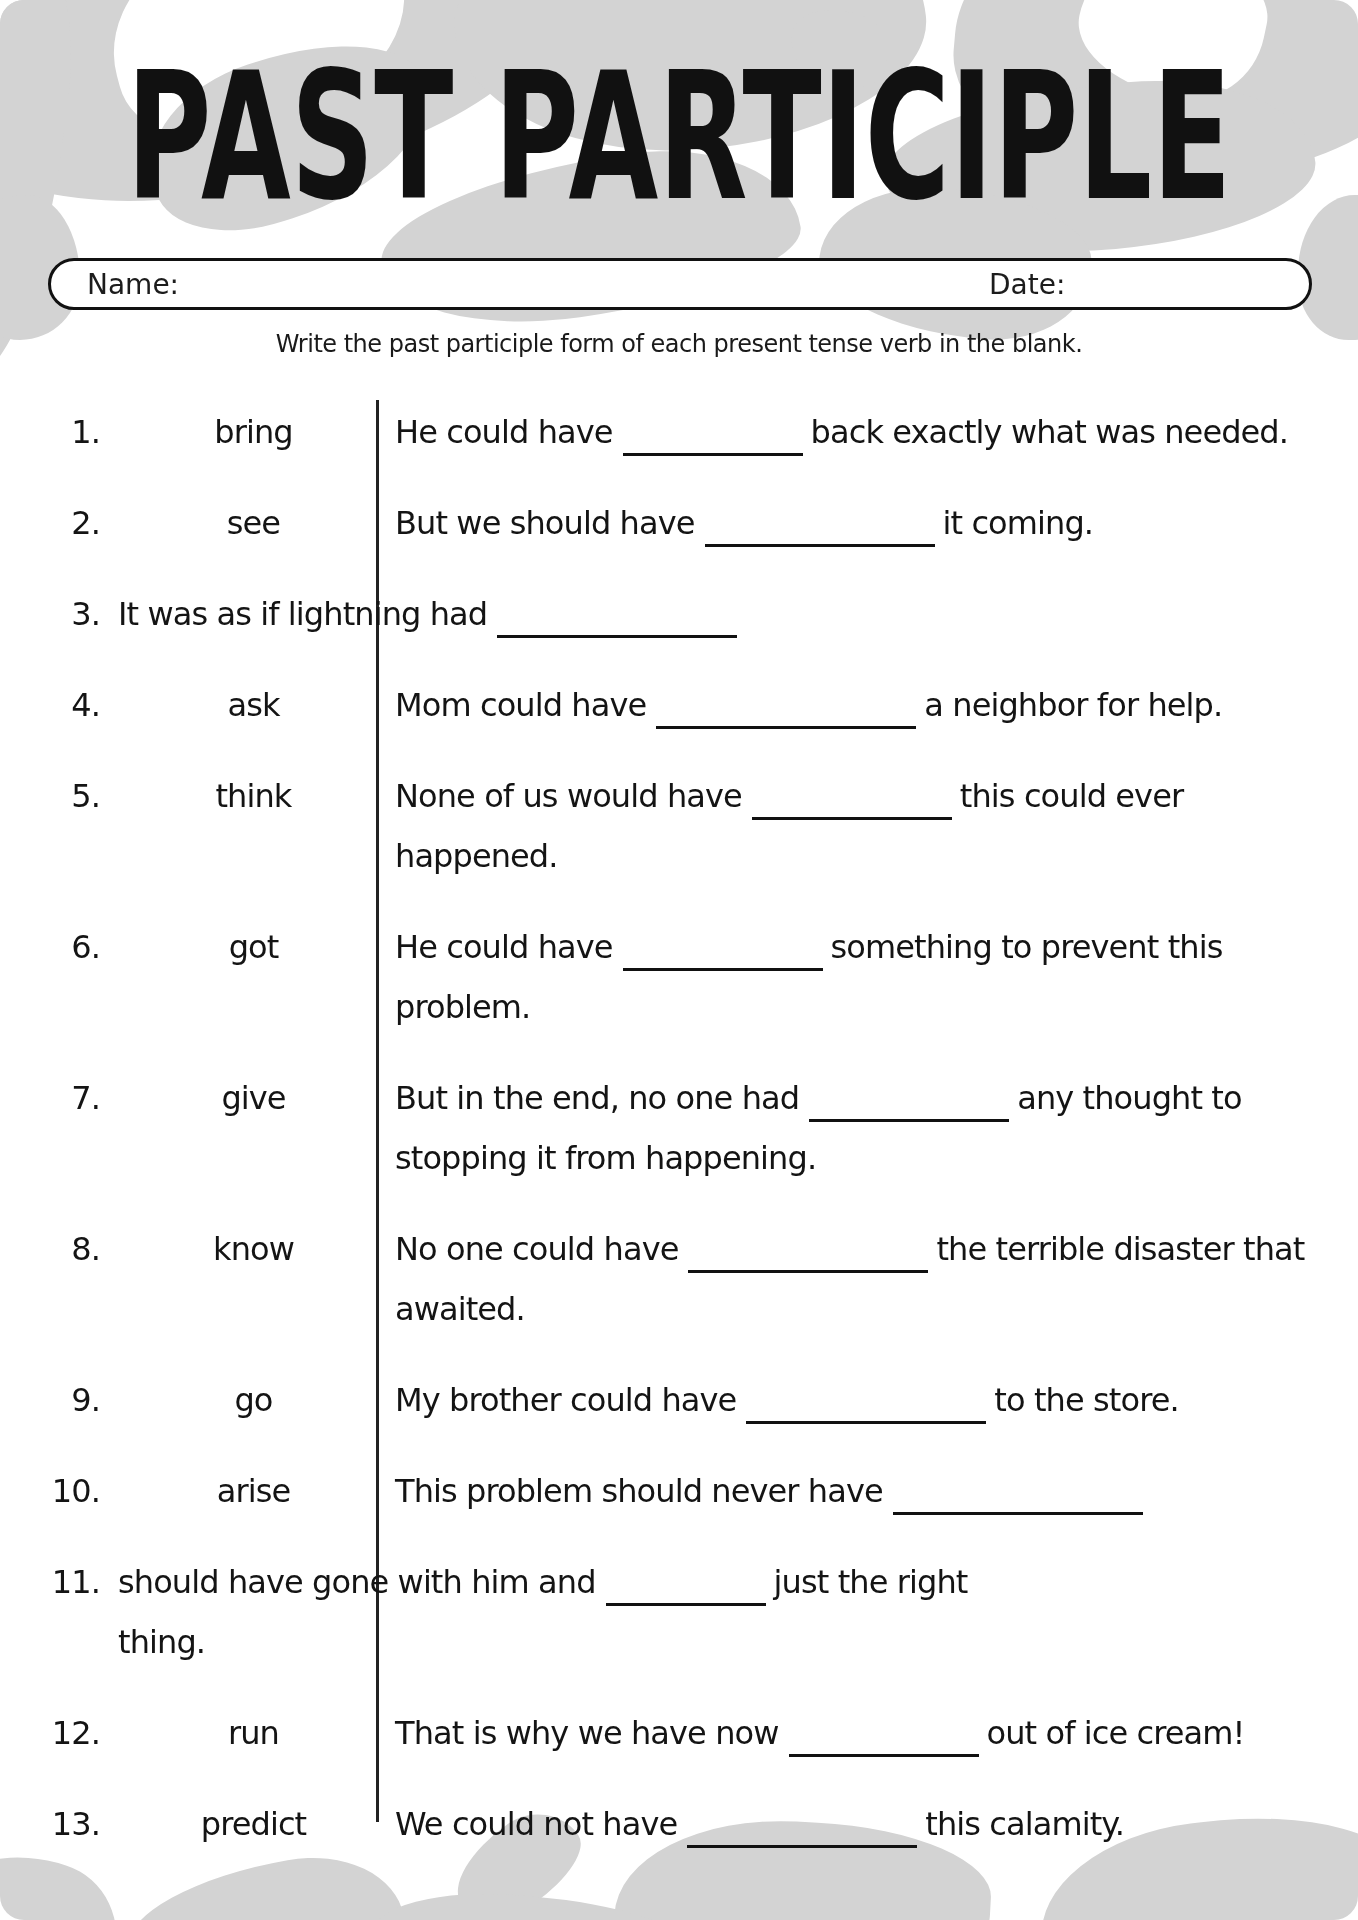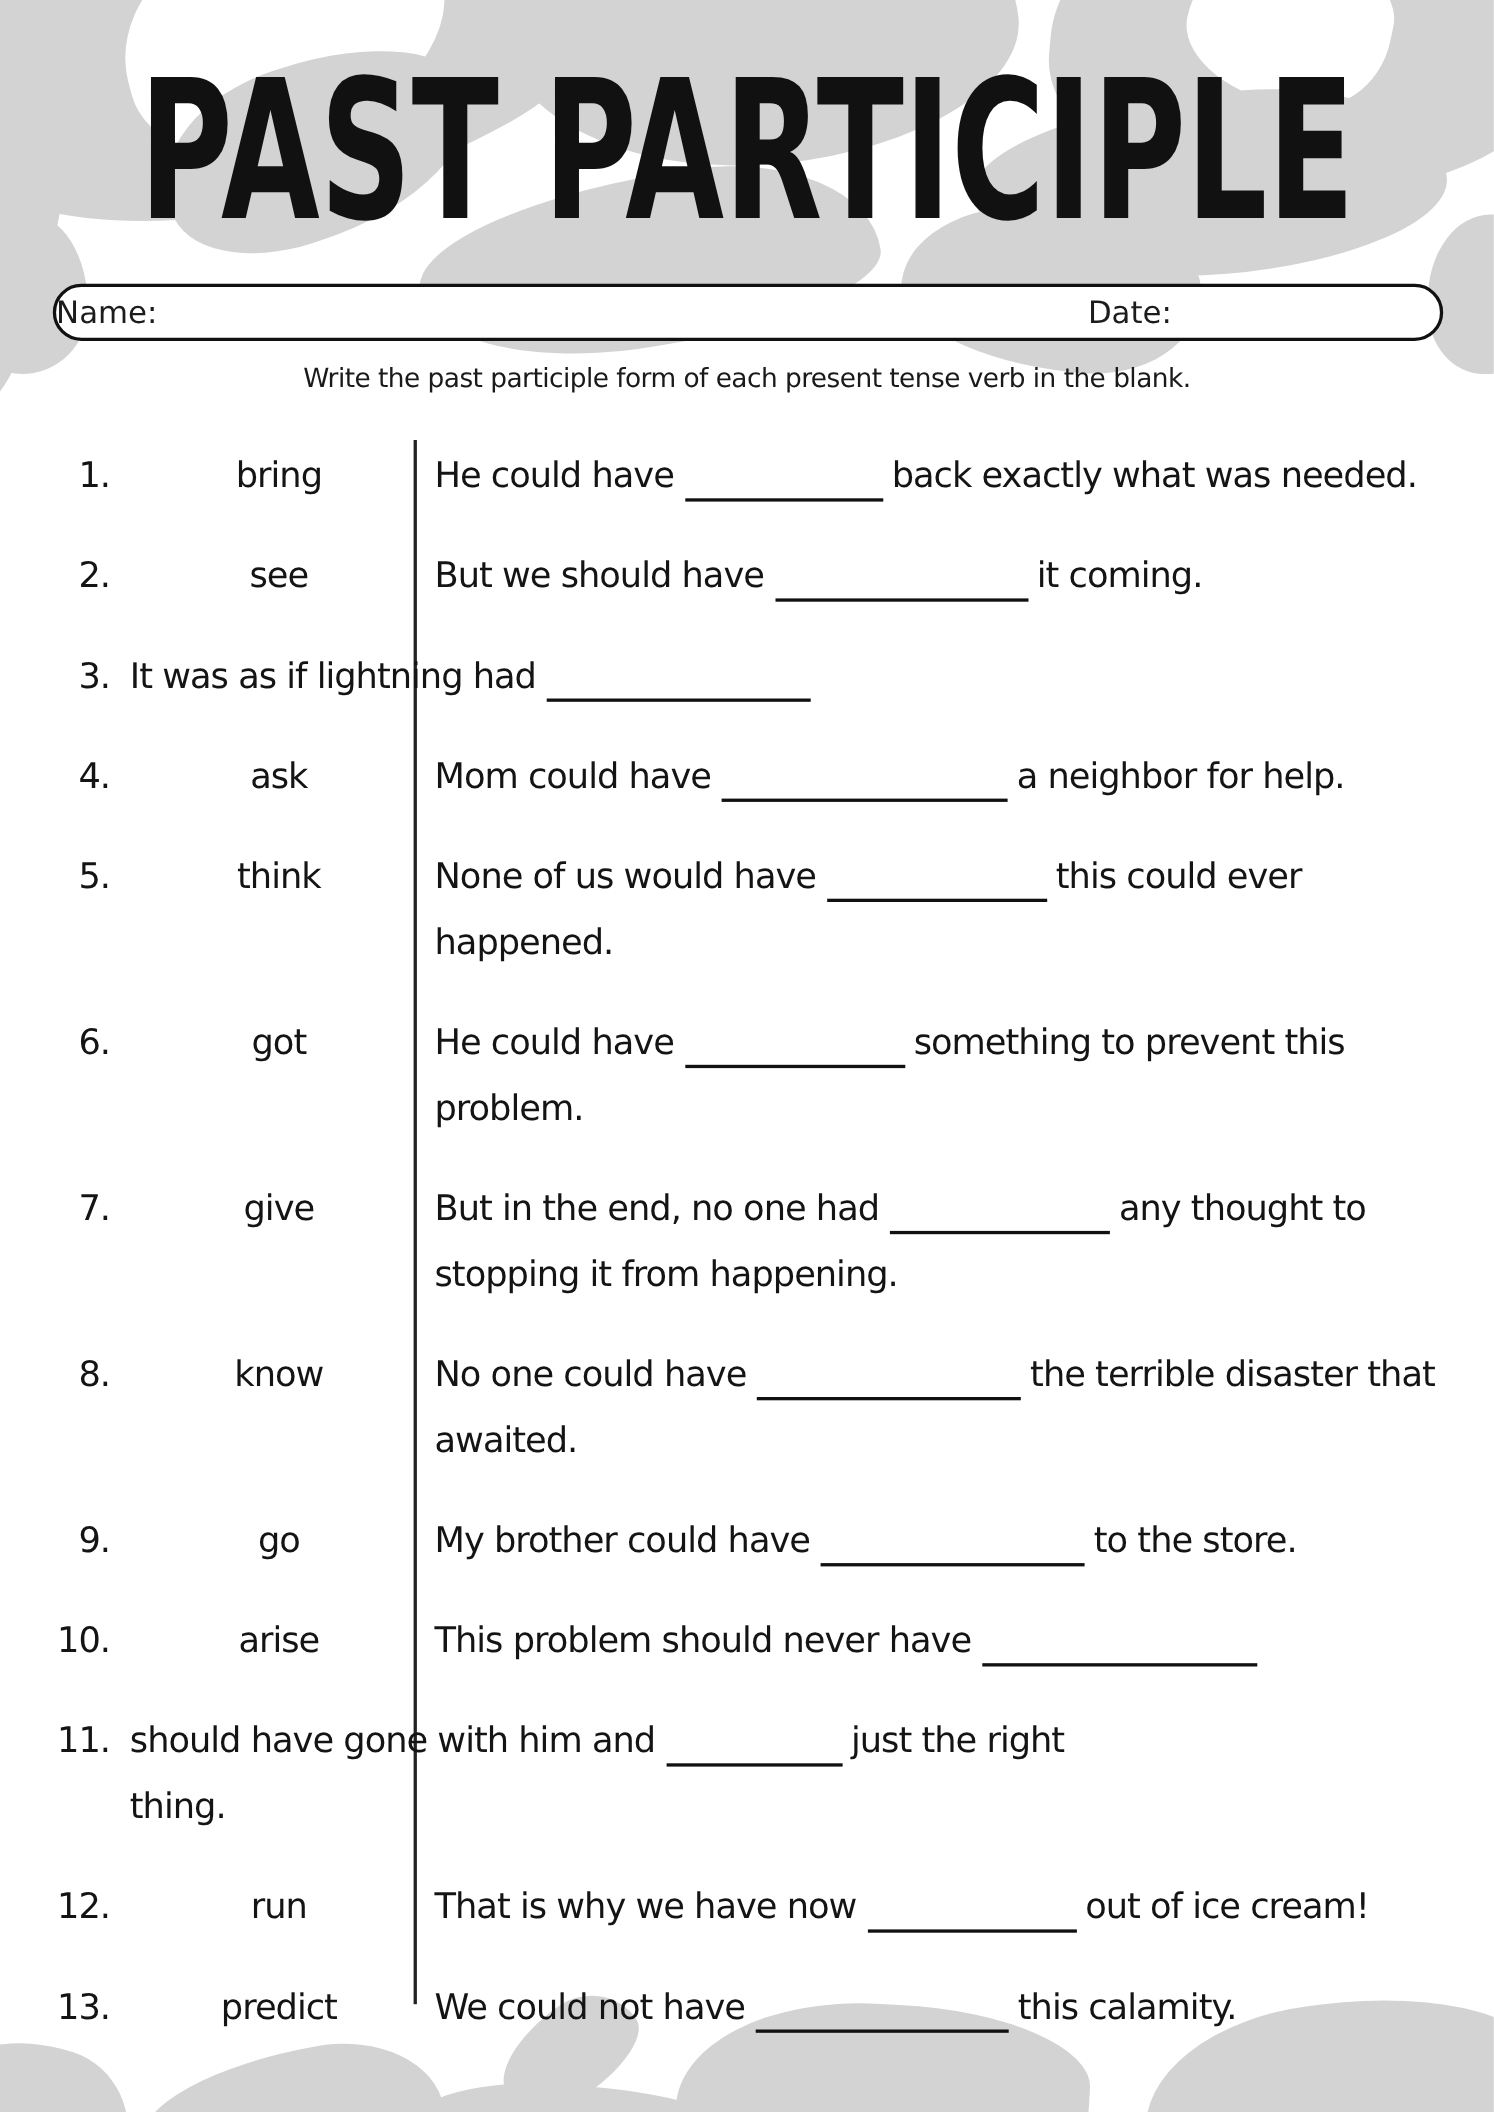--- a/index.html
+++ b/index.html
@@ -4,20 +4,21 @@
 <style>
   html,body { margin:0; padding:0; }
   body { background:#ffffff; font-family:"DejaVu Sans", sans-serif; }
 
   .page {
     position:relative;
     width:1358px; height:1920px;
     margin:0 auto;
     background:#ffffff;
     overflow:hidden;
+    border-radius:24px;
   }
 
   
   .bg { position:absolute; inset:0; z-index:0; }
   .blob { position:absolute; background:#d3d3d3; }
   .blob.hole { background:#ffffff; }
   .r1 { border-radius:62% 38% 55% 45% / 48% 62% 38% 52%; }
   .r2 { border-radius:45% 55% 60% 40% / 55% 45% 58% 42%; }
   .r3 { border-radius:50% 50% 42% 58% / 62% 40% 56% 44%; }
   .r4 { border-radius:58% 42% 48% 52% / 44% 58% 42% 56%; }
@@ -30,21 +31,21 @@
   .name-box {
     position:absolute; left:48px; top:258px;
     width:1264px; height:52px;
     background:#ffffff;
     border:3px solid #111111;
     border-radius:28px;
     box-sizing:border-box;
     display:flex; align-items:center;
   }
   .name-box .label { font-size:28px; color:#1c1c1c; }
-  .name-label { }
+  .name-label { margin-left:36px; }
   .date-label { position:absolute; left:938px; }
   .write-area { position:absolute; top:4px; height:40px; }
   .name-area { left:140px; width:760px; }
   .date-area { left:1020px; width:220px; }
 
   .instruction {
     position:absolute; top:330px; left:0; width:100%;
     text-align:center;
     font-size:24px; letter-spacing:-0.5px; color:#1a1a1a;
   }

